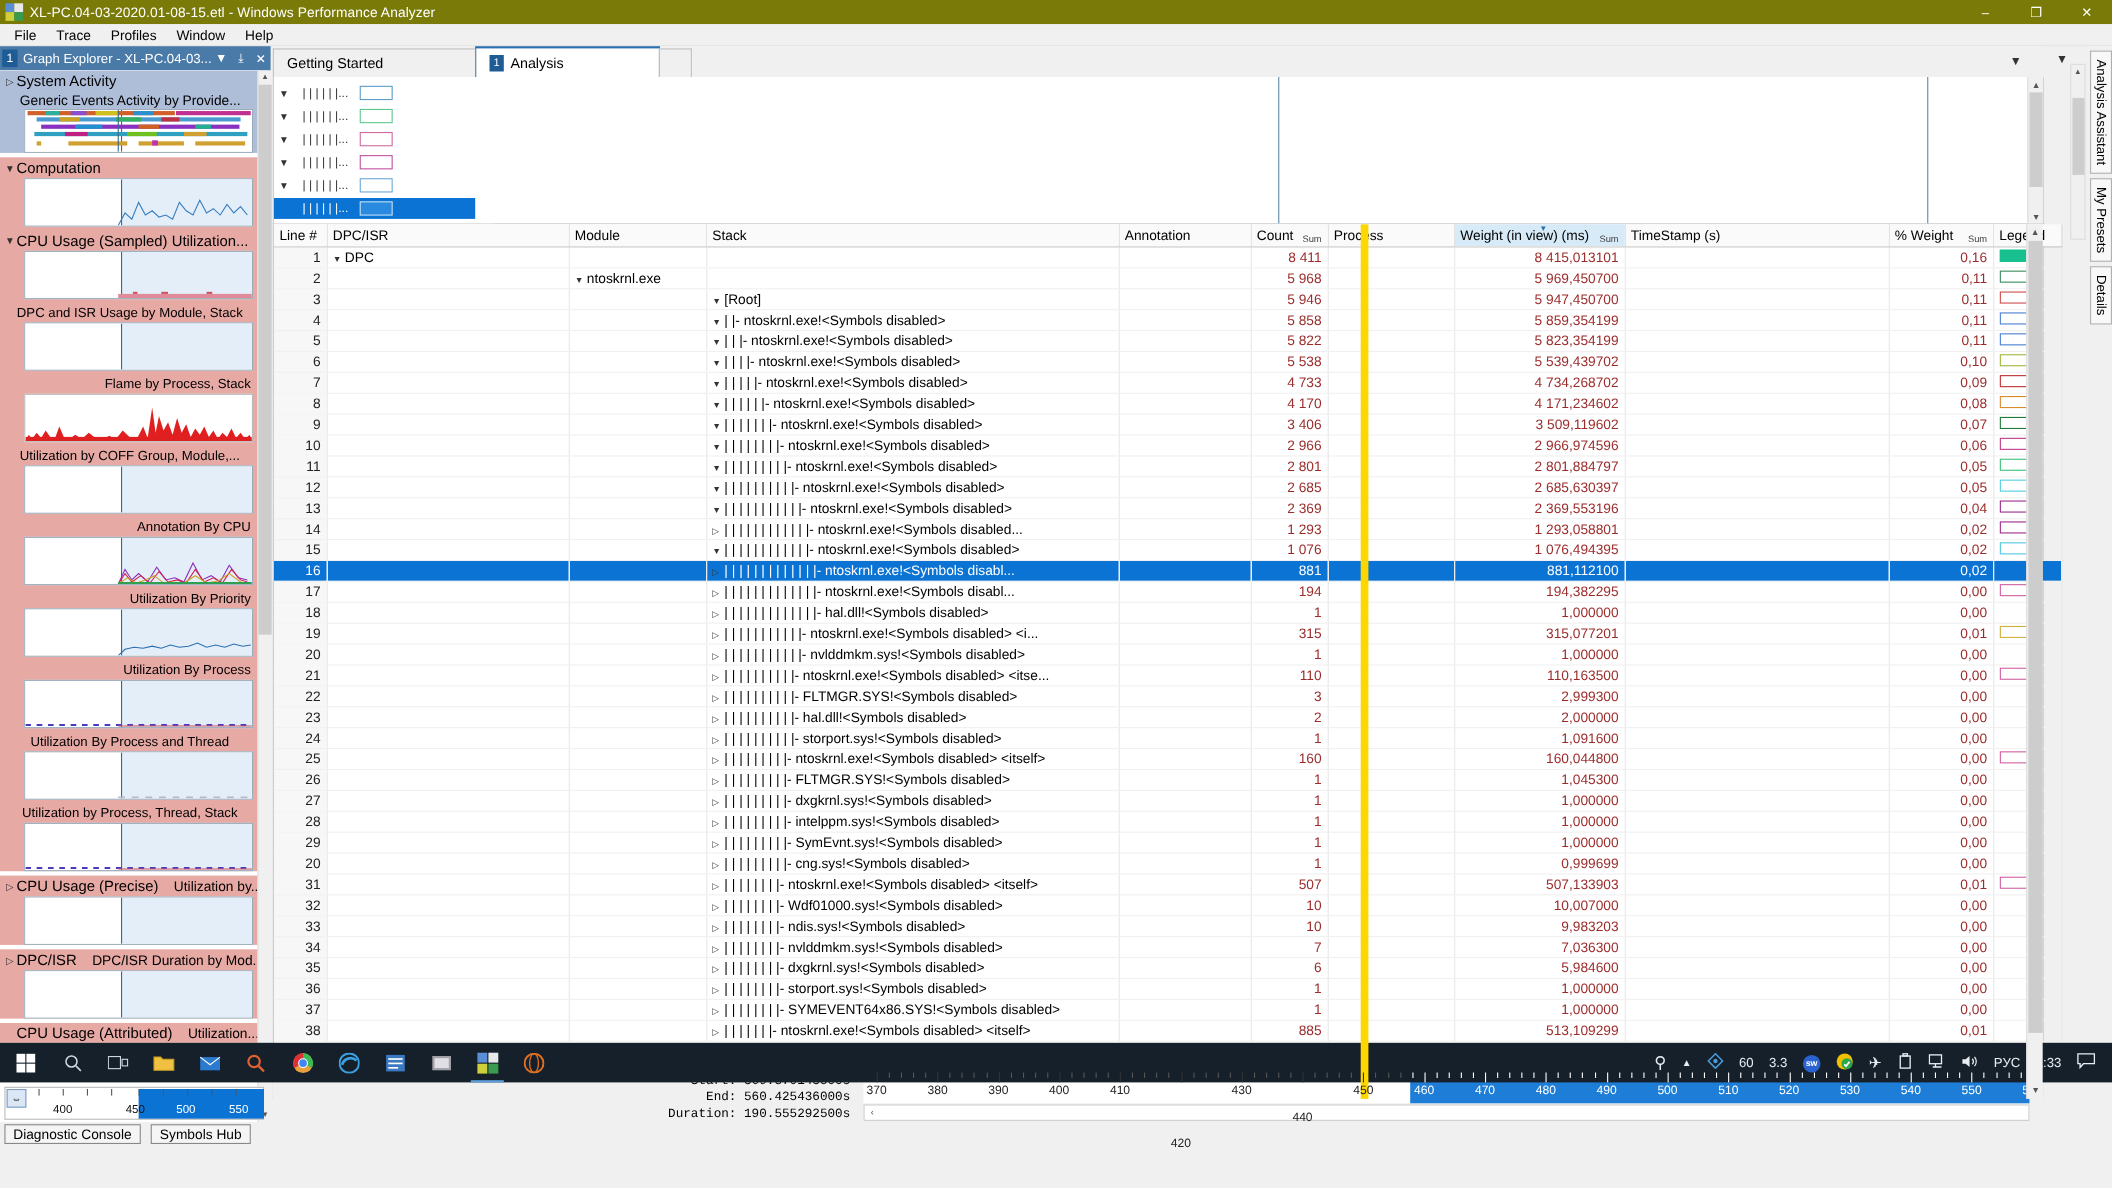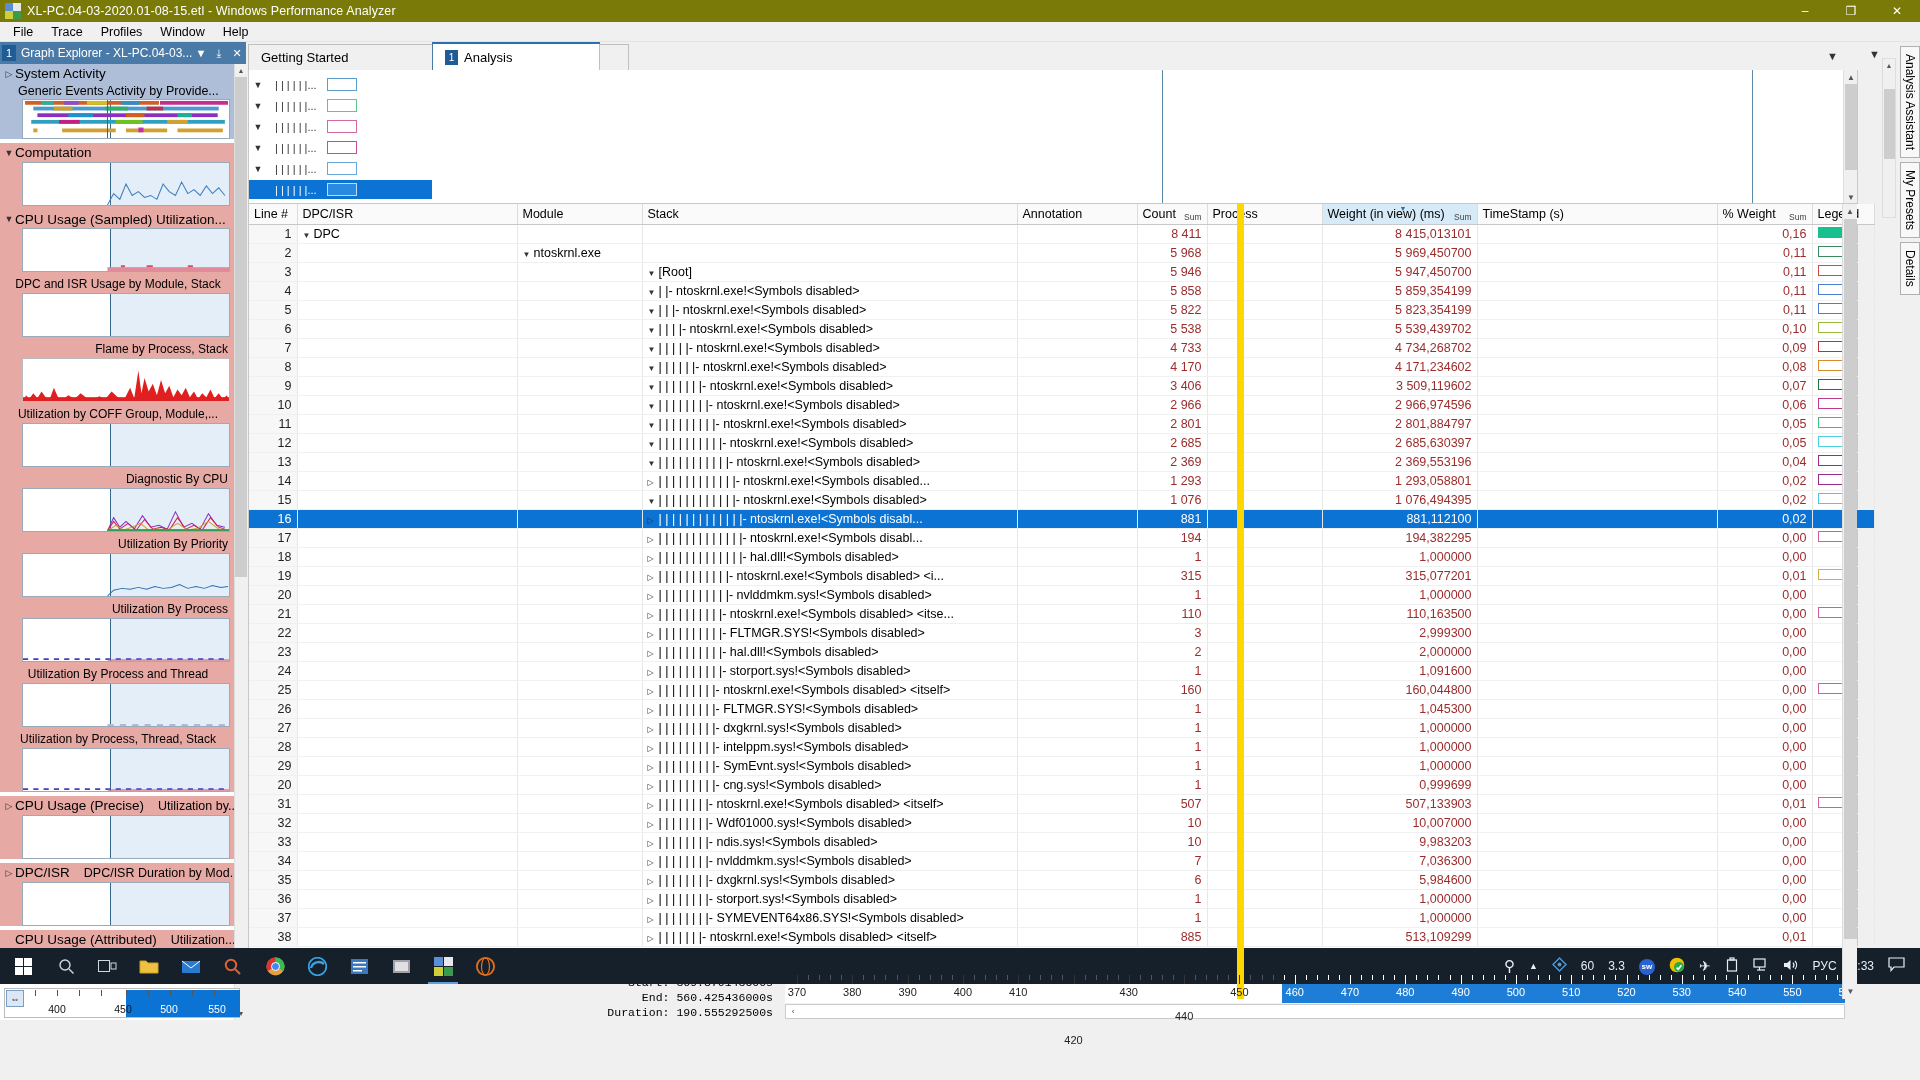--- a/index.html
+++ b/index.html
@@ -366,21 +366,21 @@
           </svg>
         </div>
 
         <div class="subtitle">Utilization by COFF Group, Module,...</div>
         <div class="thumb">
           <div class="lhalf"></div>
             <div class="rhalf"></div>
             <div class="vline"></div>
         </div>
 
-        <div class="subtitle" style="text-align:right;padding-right:8px;">Diagnostic By CPU</div>
+        <div class="subtitle" style="text-align:right;padding-right:8px;">Annotation By CPU</div>
         <div class="thumb">
           <div class="lhalf"></div>
             <div class="rhalf"></div>
             <div class="vline"></div>
           <svg viewBox="0 0 200 44" preserveAspectRatio="none">
             <polyline fill="none" stroke="#8a30c0" stroke-width="1" points="82,44 88,30 94,40 100,34 108,42 116,28 124,40 132,38 140,42 148,24 156,40 164,36 172,42 180,26 188,38 196,40"></polyline>
             <polyline fill="none" stroke="#d02050" stroke-width="1" points="82,44 88,34 94,42 102,36 110,43 118,32 126,42 134,40 142,43 150,30 158,42 166,38 174,43 182,30 190,40 196,42"></polyline>
             <polyline fill="none" stroke="#d0a020" stroke-width="1" points="82,44 90,38 98,43 106,40 114,36 122,43 130,42 140,43 150,36 160,43 170,41 180,34 190,42 196,43"></polyline>
             <rect x="82" y="42" width="118" height="2" fill="#30a050"></rect>
           </svg>
@@ -1221,20 +1221,24 @@
     <div class="mbar"></div>
   </div>
   <div class="dd-caret">▼</div>
 
   <div class="rightrail">
     <div class="vtab">Analysis Assistant</div>
     <div class="vtab">My Presets</div>
     <div class="vtab">Details</div>
   </div>
 
+  <div class="btnbar">
+    <span class="wbtn">Diagnostic Console</span>
+    <span class="wbtn">Symbols Hub</span>
+  </div>
 
   <div class="taskbar">
     <div class="tb-start">
       <div class="winlogo">
           <i></i>
           <i></i>
           <i></i>
           <i></i>
         </div>
     </div>

